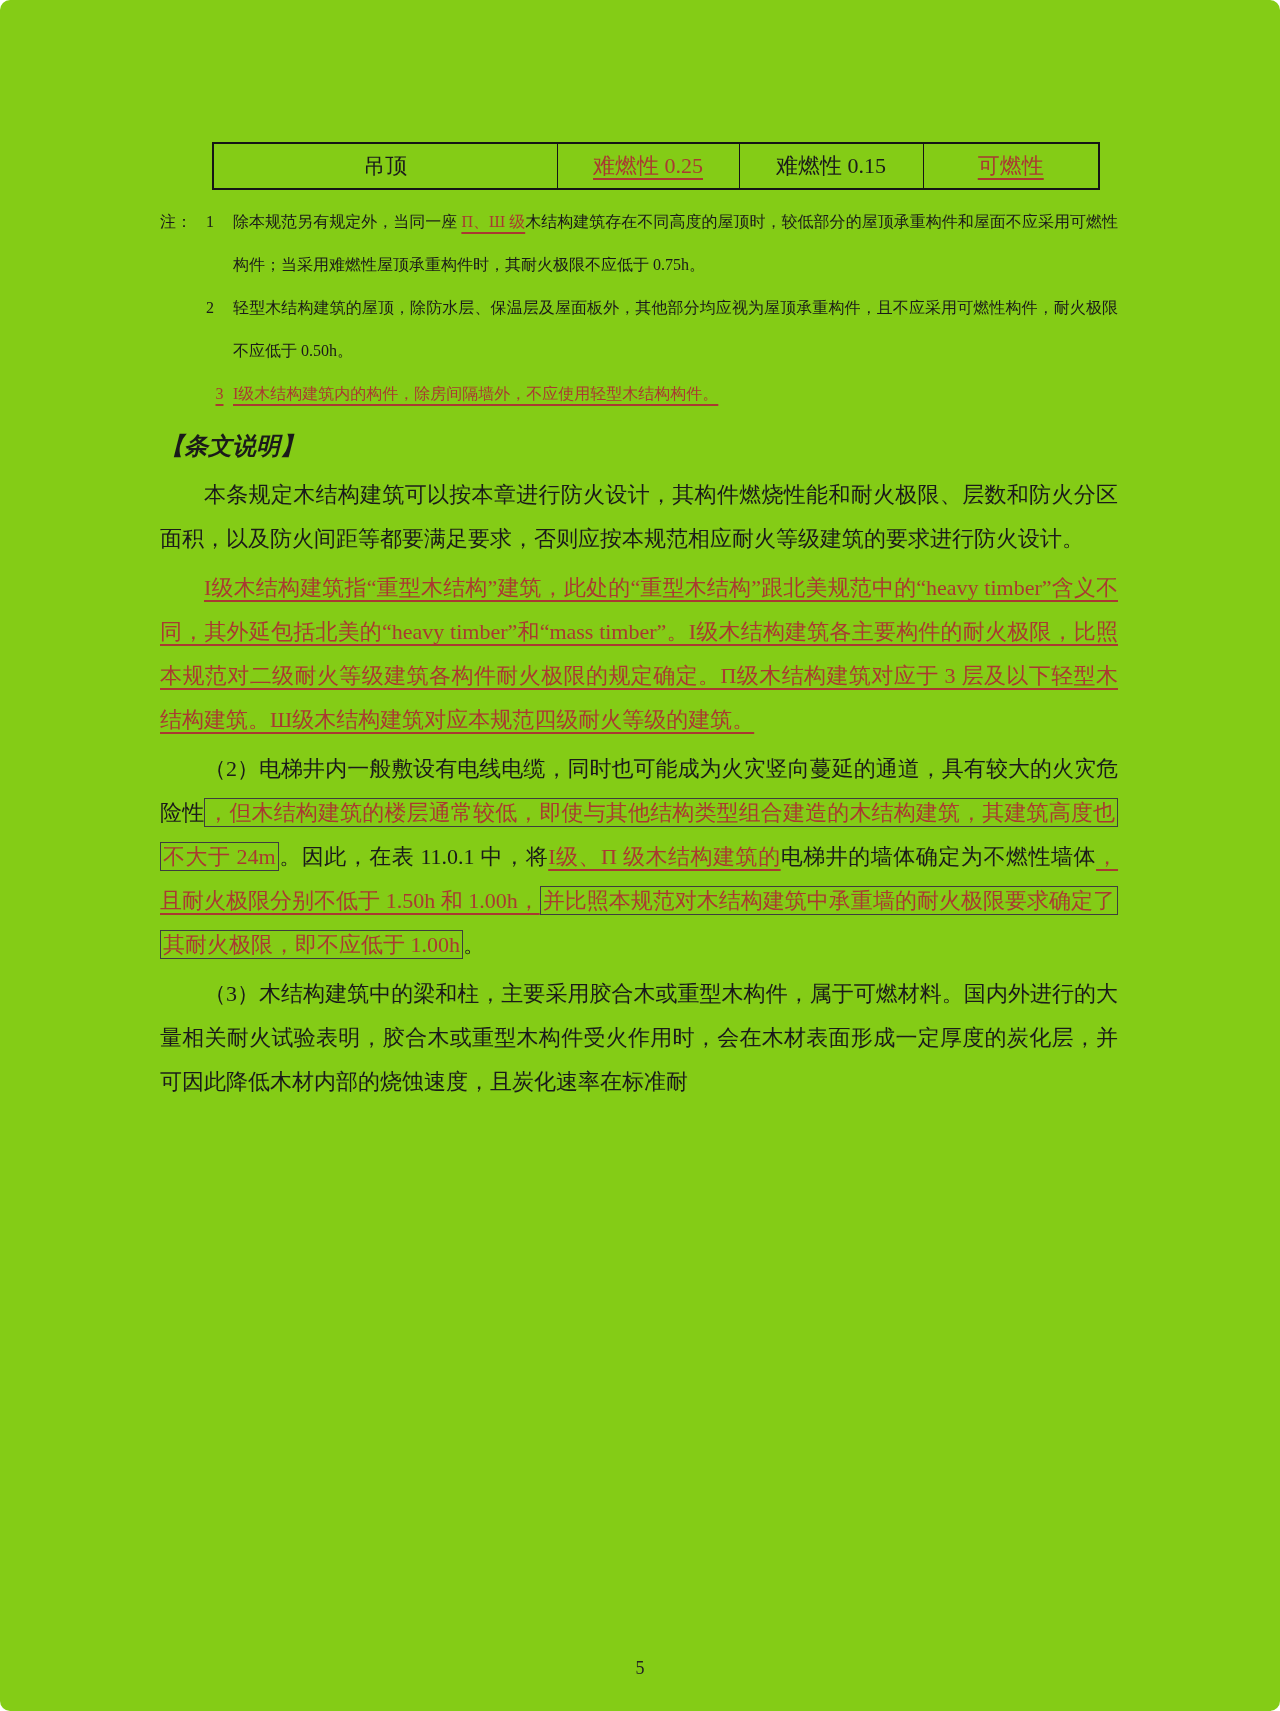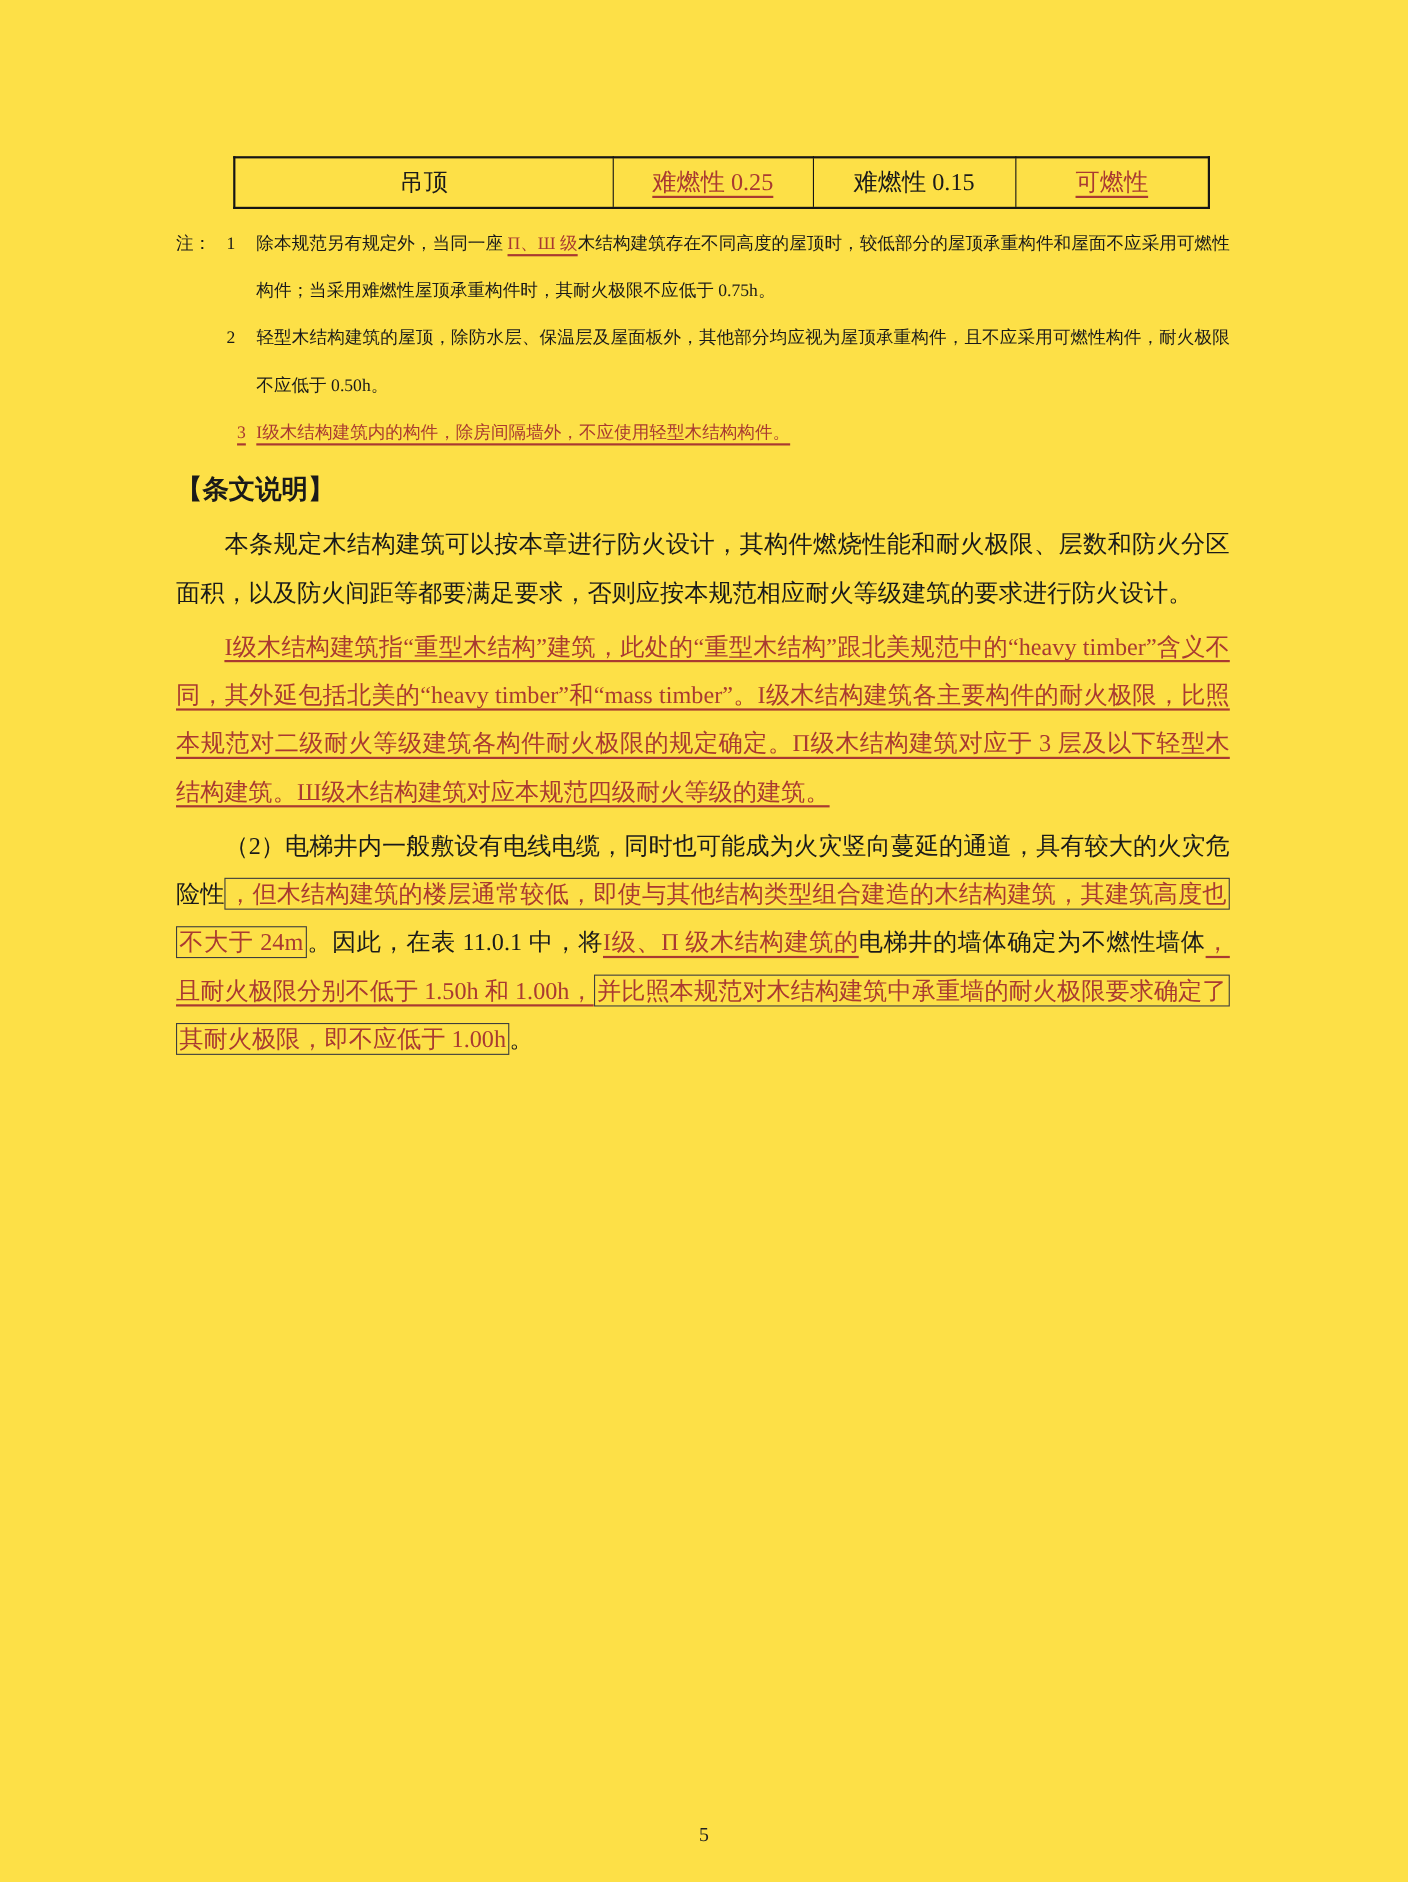--- a/index.html
+++ b/index.html
@@ -4,24 +4,25 @@
 <style>
   :root{
     --red:#a93a31;
     --box-border:#3e3e3e;
     --ink:#1a1a1a;
   }
   html,body{margin:0;padding:0;background:#ffffff;}
   .page{
     position:relative;
     width:1280px;height:1711px;
-    background:#fde047;
+    background:#84cc16;
     color:var(--ink);
     font-family:"Liberation Serif","DejaVu Serif",serif;
     overflow:hidden;
+    border-radius:10px;
   }
   .content{position:absolute;left:160px;top:142px;width:958px;}
 
   
   .frag-table{
     margin-left:52px;
     width:886px;
     border-collapse:collapse;
     table-layout:fixed;
     border:2px solid #151515;
@@ -44,20 +45,21 @@
   }
   .note-label{display:inline-block;width:46px;text-indent:0;}
   .note-num{display:inline-block;width:27px;text-indent:0;}
 
   
   .section-title{
     font-size:24px;
     font-weight:bold;
     line-height:46px;
     margin:8px 0 4px 0;
+    font-style:italic;
   }
 
   
   .paras p{
     margin:0 0 5px 0;
     font-size:22px;
     line-height:44px;
     text-align:justify;
     text-indent:44px;
   }
@@ -116,18 +118,19 @@
         <div class="note-item"><span class="note-label"></span><span class="note-num">2</span><span class="seg-k">轻型木结构建筑的屋顶，除防水层、保温层及屋面板外，其他部分均应视为屋顶承重构件，且不应采用可燃性构件，耐火极限不应低于 0.50h。</span></div>
         <div class="note-item"><span class="note-label"></span><span class="note-num seg-r">3</span><span class="seg-r">I级木结构建筑内的构件，除房间隔墙外，不应使用轻型木结构构件。</span></div>
       </div>
 
     <div class="section-title">【条文说明】</div>
 
     <div class="paras" id="paragraphs">
         <p class="para"><span class="seg-k">本条规定木结构建筑可以按本章进行防火设计，其构件燃烧性能和耐火极限、层数和防火分区面积，以及防火间距等都要满足要求，否则应按本规范相应耐火等级建筑的要求进行防火设计。</span></p>
         <p class="para"><span class="seg-r">I级木结构建筑指“重型木结构”建筑，此处的“重型木结构”跟北美规范中的“heavy timber”含义不同，其外延包括北美的“heavy timber”和“mass timber”。I级木结构建筑各主要构件的耐火极限，比照本规范对二级耐火等级建筑各构件耐火极限的规定确定。Π级木结构建筑对应于 3 层及以下轻型木结构建筑。Ш级木结构建筑对应本规范四级耐火等级的建筑。</span></p>
         <p class="para"><span class="seg-k">（2）电梯井内一般敷设有电线电缆，同时也可能成为火灾竖向蔓延的通道，具有较大的火灾危险性</span><span class="seg-rb">，但木结构建筑的楼层通常较低，即使与其他结构类型组合建造的木结构建筑，其建筑高度也不大于 24m</span><span class="seg-k">。因此，在表 11.0.1 中，将</span><span class="seg-r">I级、Π 级木结构建筑的</span><span class="seg-k">电梯井的墙体确定为不燃性墙体</span><span class="seg-r">，且耐火极限分别不低于 1.50h 和 1.00h，</span><span class="seg-rb">并比照本规范对木结构建筑中承重墙的耐火极限要求确定了其耐火极限，即不应低于 1.00h</span><span class="seg-k">。</span></p>
+        <p class="para"><span class="seg-k">（3）木结构建筑中的梁和柱，主要采用胶合木或重型木构件，属于可燃材料。国内外进行的大量相关耐火试验表明，胶合木或重型木构件受火作用时，会在木材表面形成一定厚度的炭化层，并可因此降低木材内部的烧蚀速度，且炭化速率在标准耐</span></p>
       </div>
 
   </div>
 
   <div class="page-num">5</div>
 </div>
 
 </body></html>

